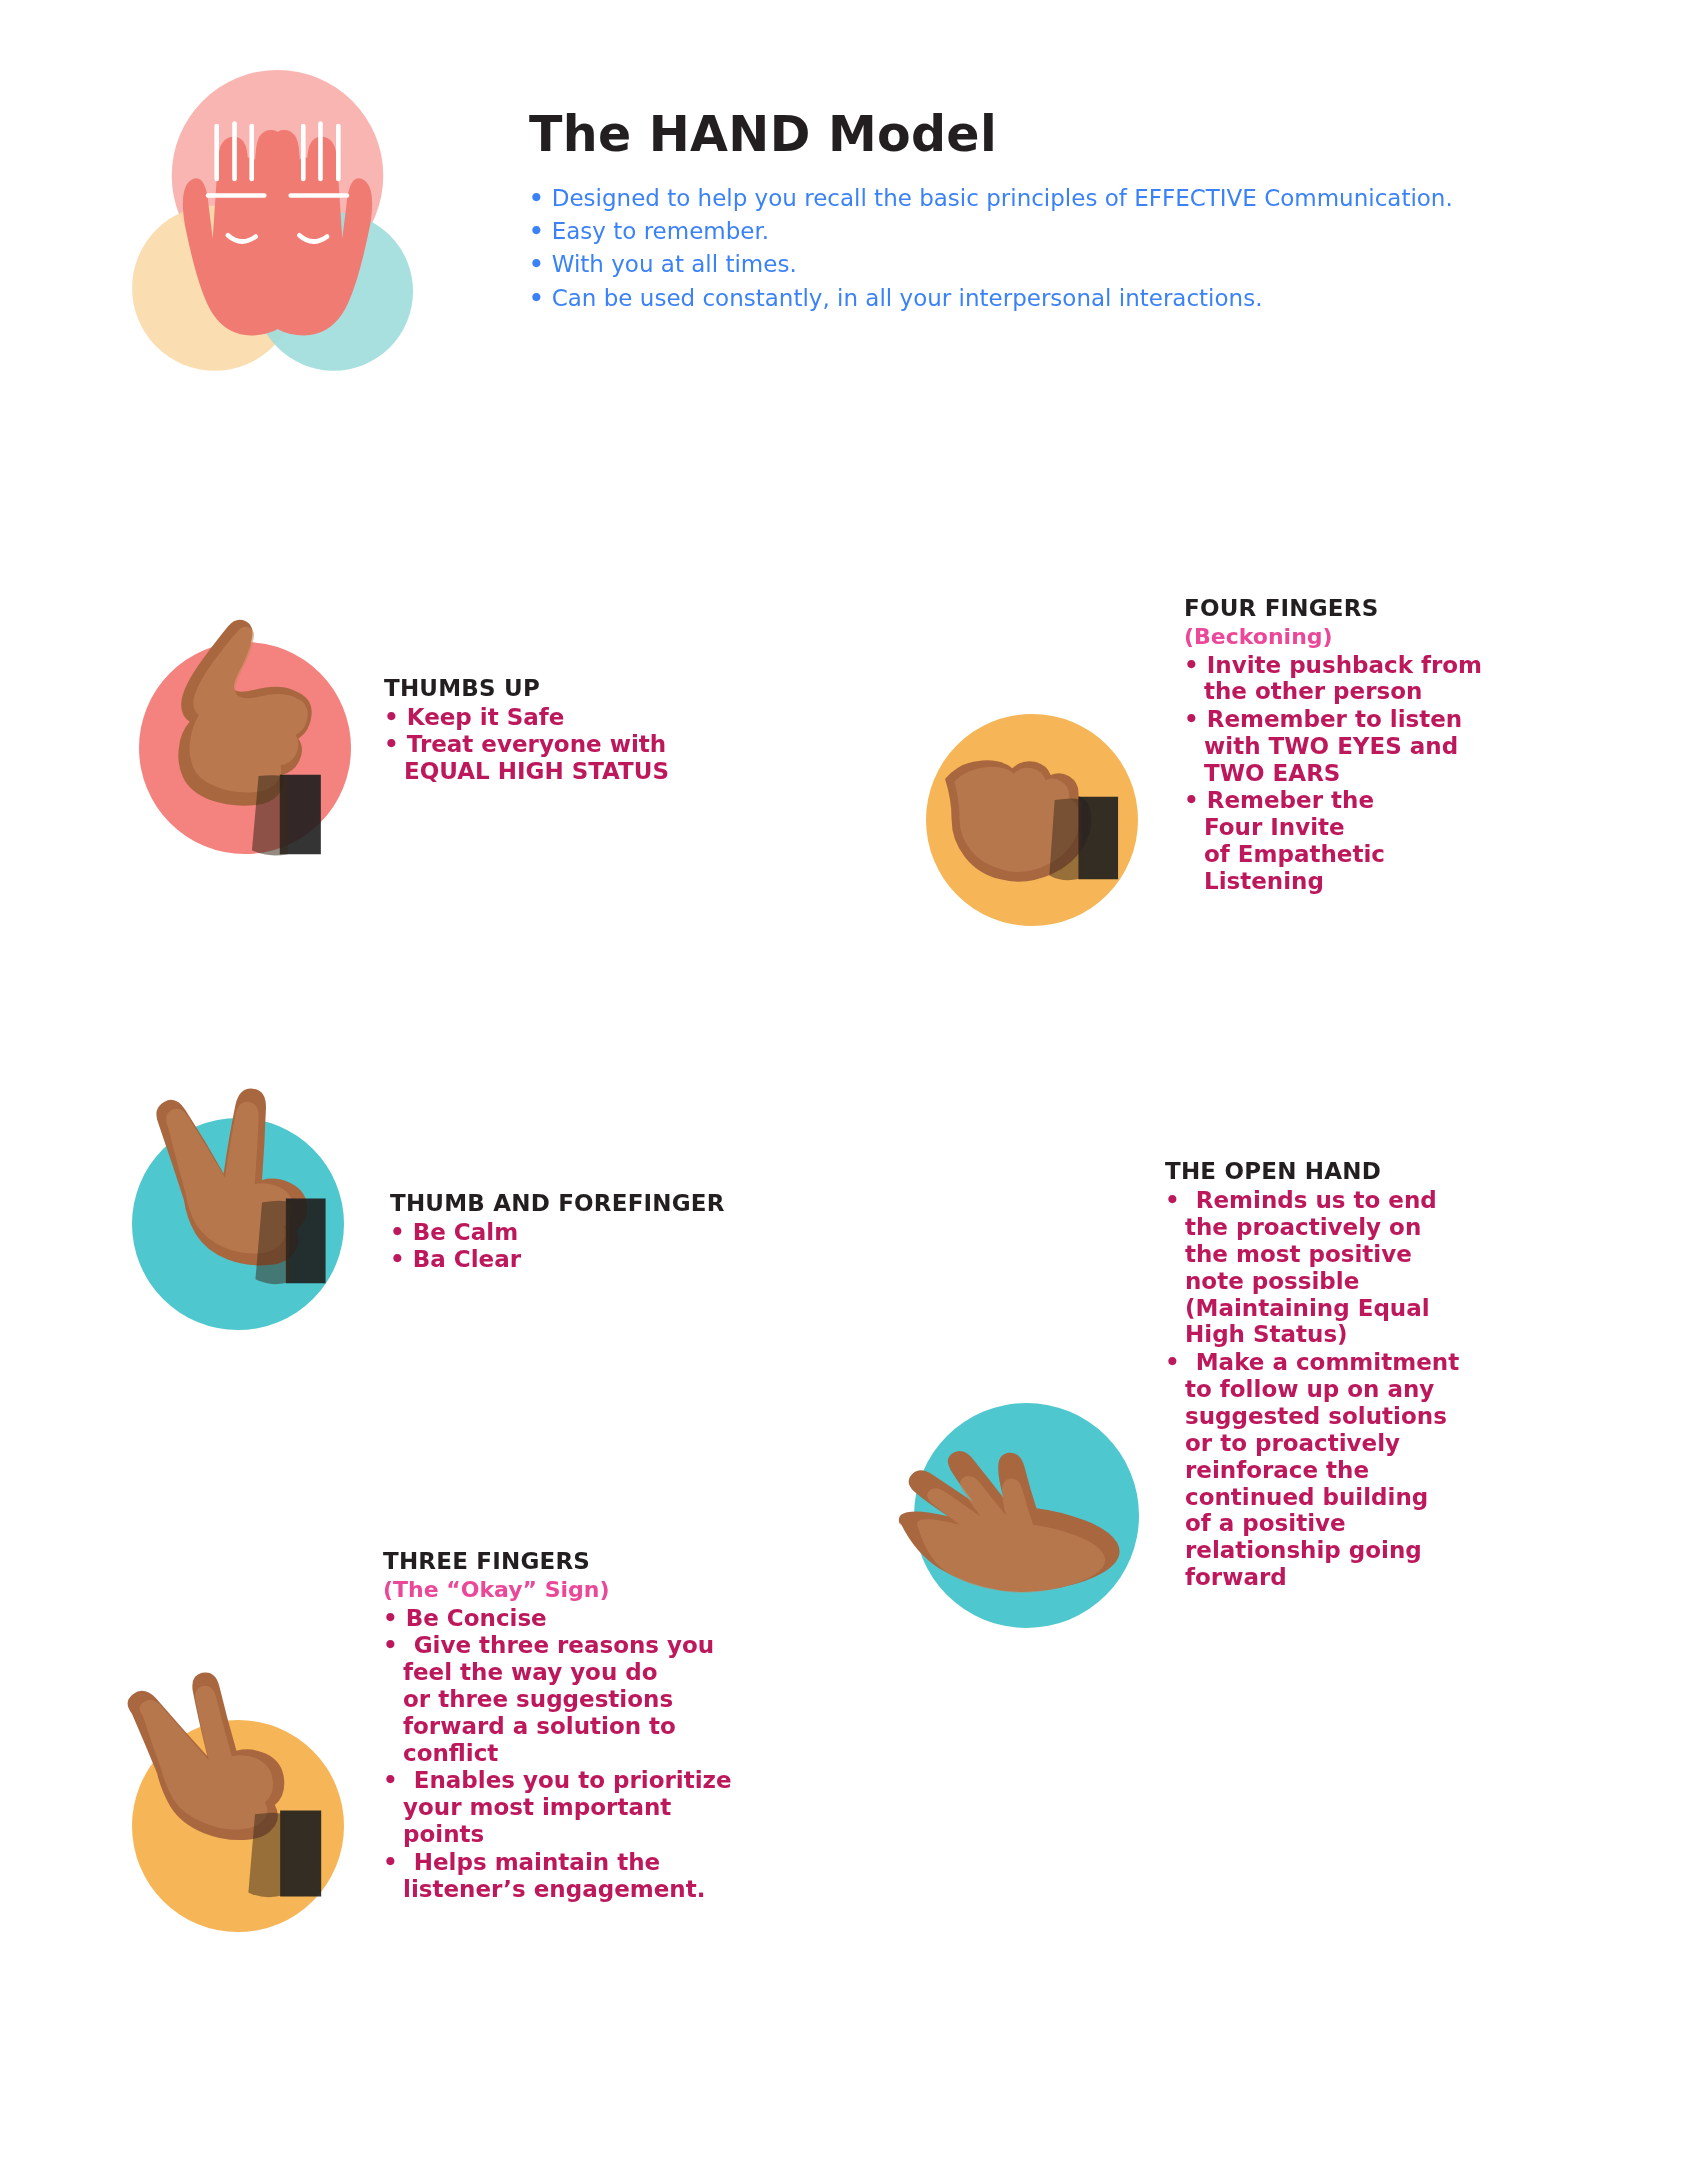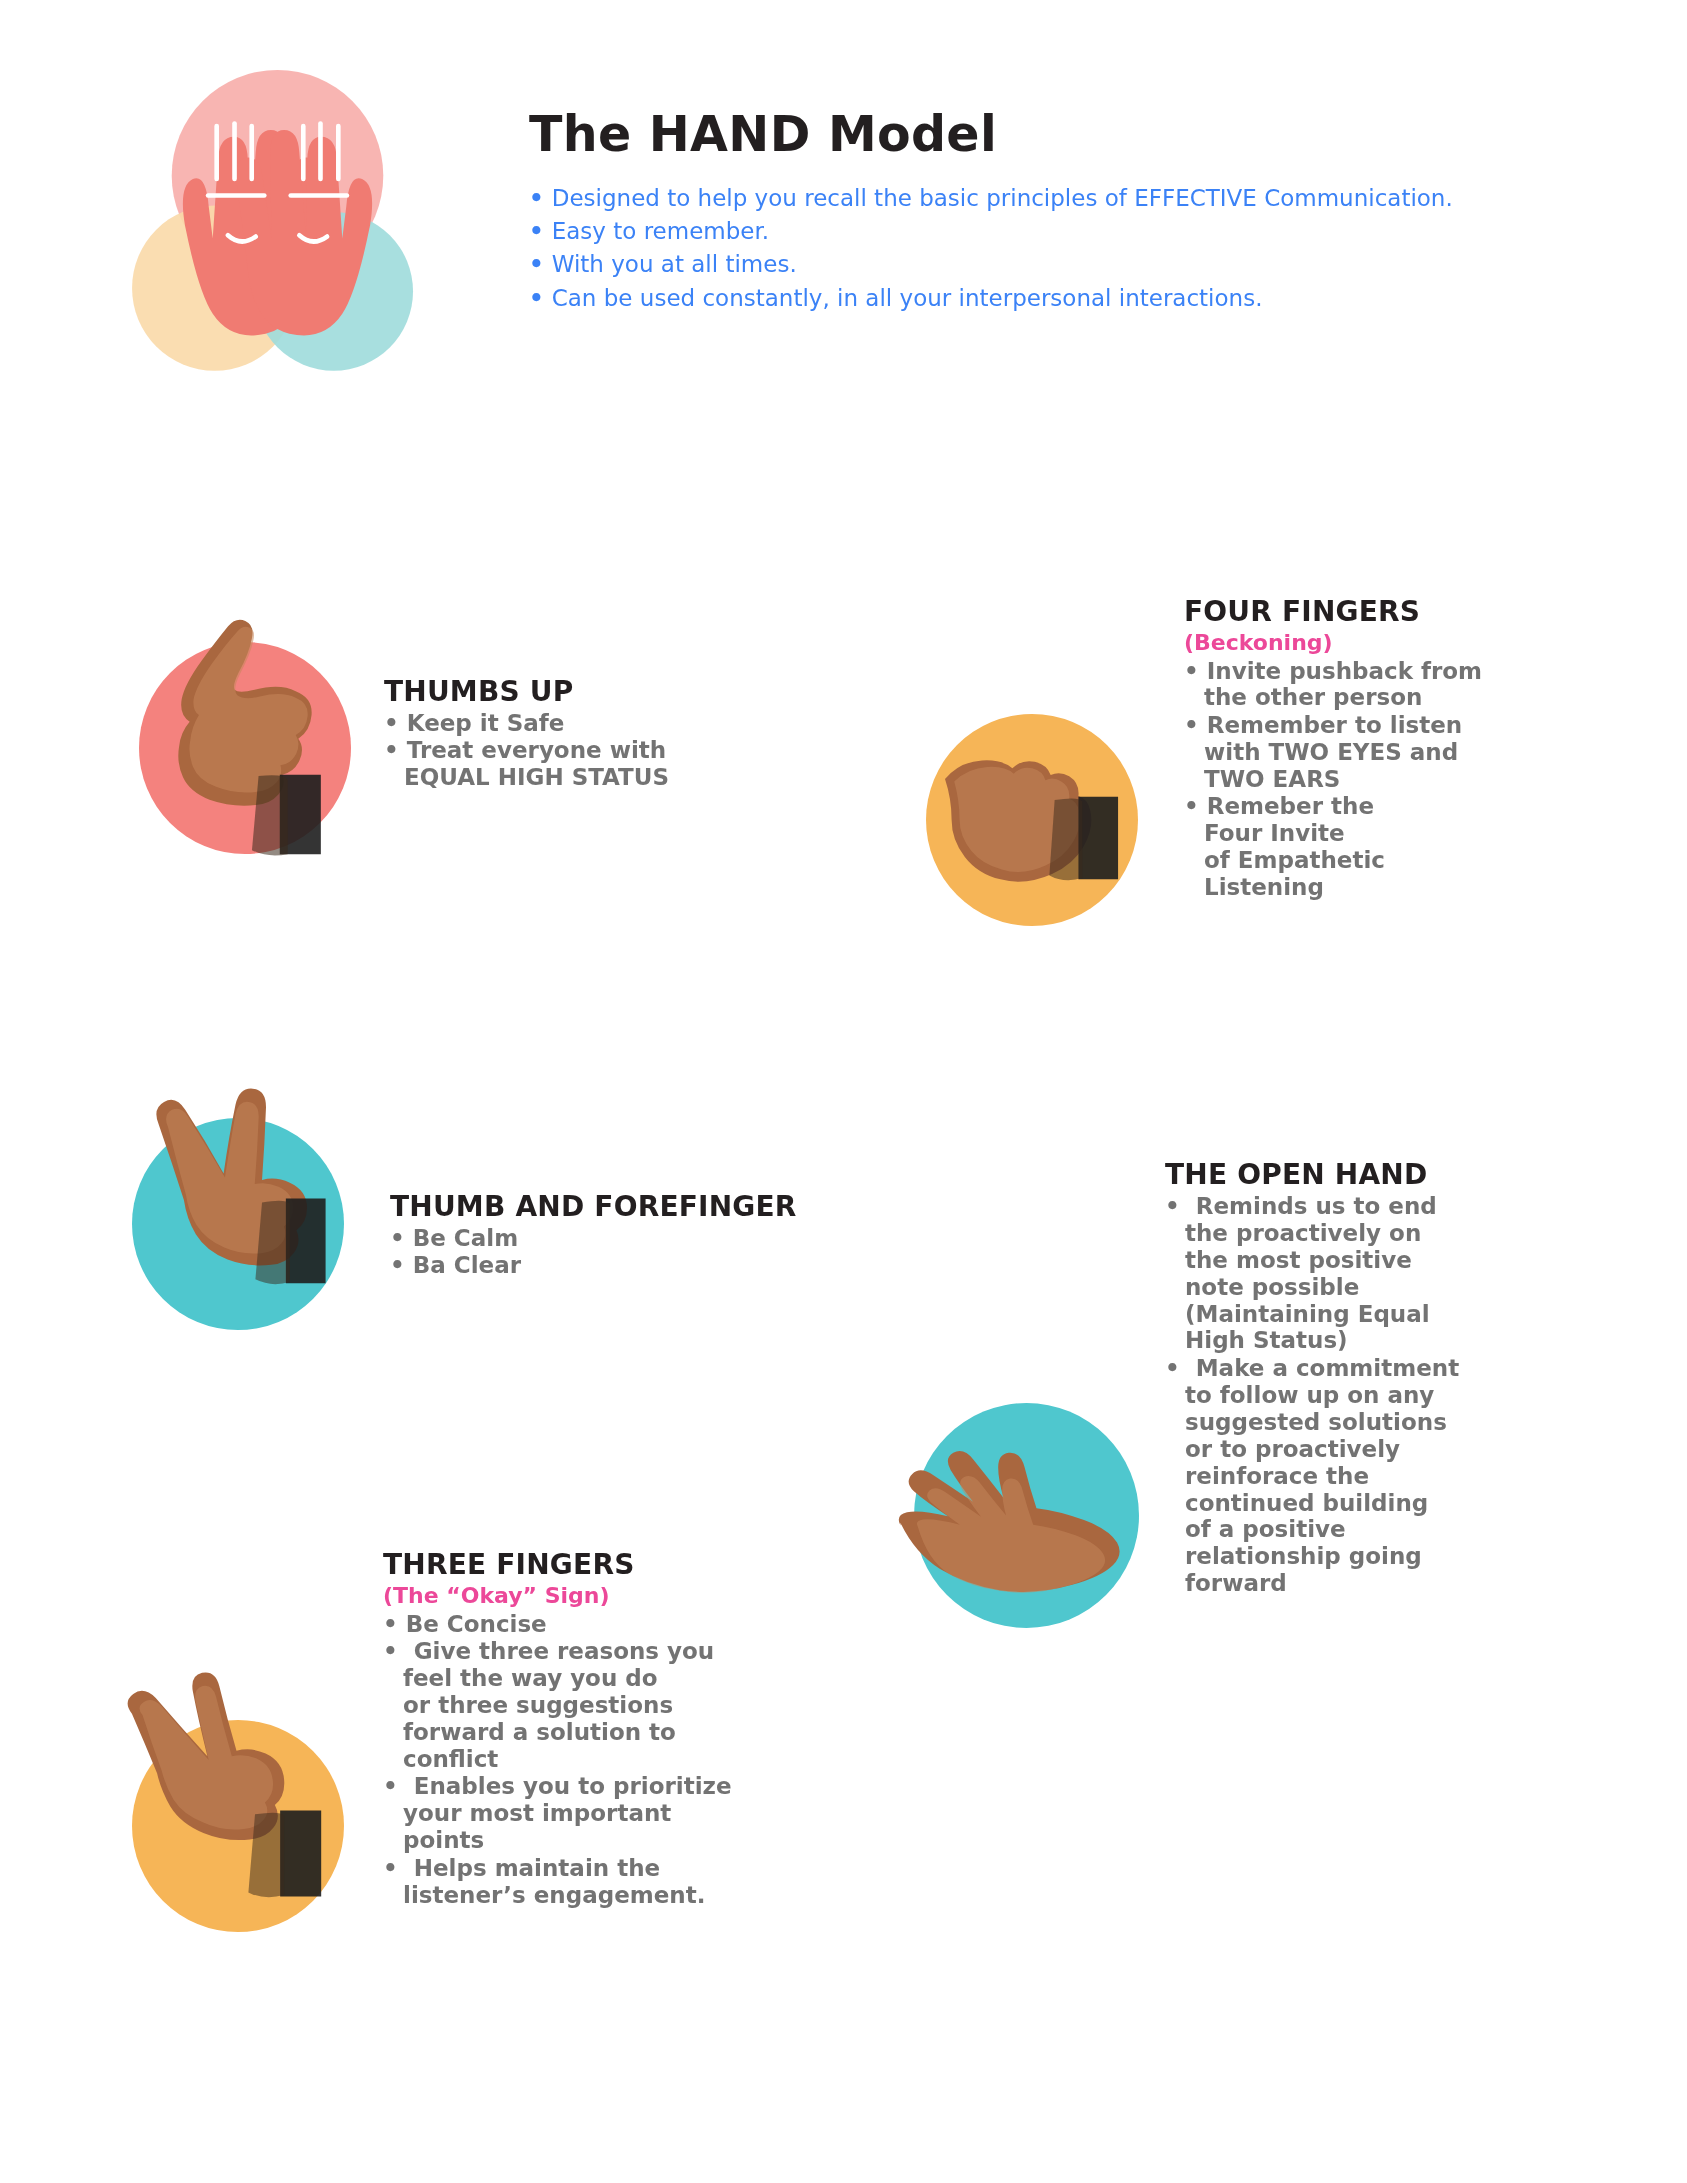--- a/index.html
+++ b/index.html
@@ -73,21 +73,21 @@
     position: absolute;
   }
   .circle {
     position: absolute;
     border-radius: 50%;
   }
   .sect-text {
     position: absolute;
   }
   .sect-title {
-    font-size: 28px;
+    font-size: 23px;
     font-weight: bold;
     line-height: 1.2;
     letter-spacing: 0.2px;
     margin: 0 0 1.3px 0;
     color: #231f20;
   }
   .sect-subtitle {
     font-size: 22px;
     font-weight: bold;
     line-height: 1.2;
@@ -96,21 +96,21 @@
   }
   .bullets {
     list-style: none;
     margin: 0;
     padding: 0;
   }
   .bullets li {
     font-size: 23px;
     line-height: 1.17;
     font-weight: bold;
-    color: #737373;
+    color: #be185d;
     padding-left: 20px;
     text-indent: -20px;
     margin-bottom: 0.7px;
   }
   .bullets li::before {
     content: "\2022\00a0";
   }
   .bullets li .cont {
     display: block;
     text-indent: 0;

